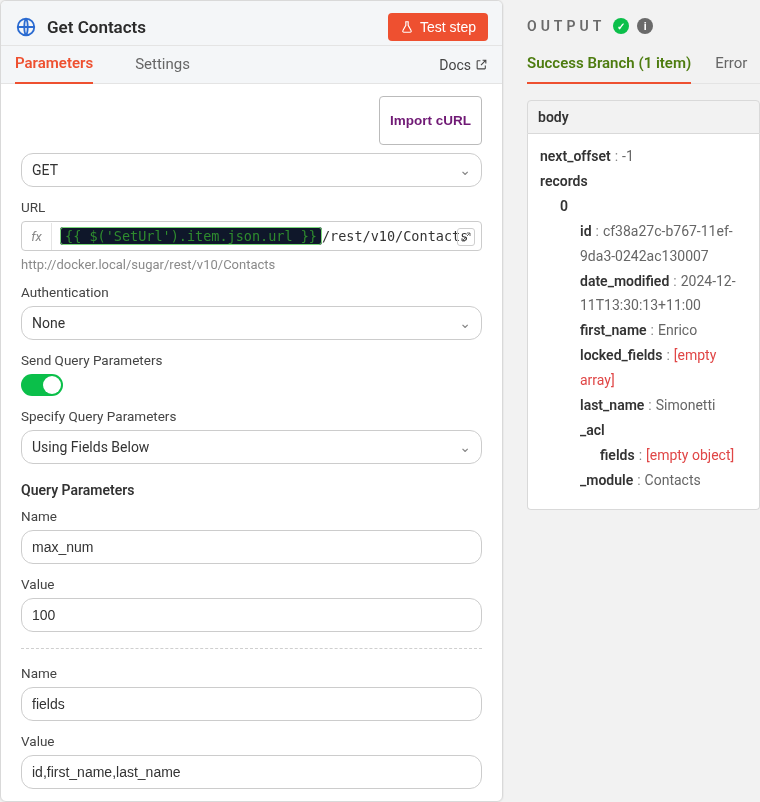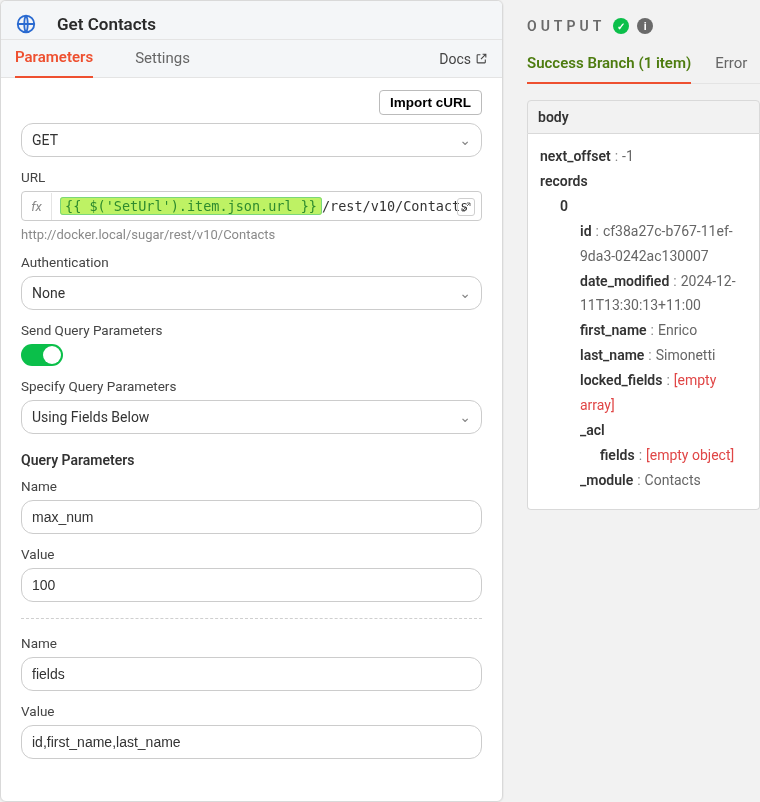--- a/index.html
+++ b/index.html
@@ -1,39 +1,39 @@
 <!DOCTYPE html>
 <html><head>
 <meta charset="utf-8">
 <style>
   * { box-sizing: border-box; margin: 0; padding: 0; }
   html, body { font-family: -apple-system, BlinkMacSystemFont, "Segoe UI", Roboto, Arial, sans-serif; font-size: 14px; color: #333; background:#f2f2f2; }
   .app { display:flex; width:760px; height:802px; overflow:hidden; }
   .left-panel { width:503px; background:#fff; border:1px solid #d9d9d9; border-radius:6px; overflow:hidden; display:flex; flex-direction:column; margin:0; box-shadow:0 0 0 1px rgba(0,0,0,.03); }
   .left-header { display:flex; align-items:center; padding:12px 14px 4px 14px; gap:10px; background:linear-gradient(#f4f6f8,#f4f6f8); border-bottom:1px solid #e4e4e4; }
-  .left-header .title { font-size:17px; font-weight:600; flex:1; color:#2b2b2b;margin-left:10px; }
+  .left-header .title { font-size:17px; font-weight:600; flex:1; color:#2b2b2b; }
   .globe-icon { width:22px; height:22px; color:#2b6bd1; display:flex; align-items:center; justify-content:center; }
   .test-btn { background:#ee5030; color:#fff; border:none; padding:6px 12px; border-radius:4px; font-size:14px; cursor:pointer; display:flex; align-items:center; gap:6px; }
   .test-btn svg { width:14px; height:14px; }
   .tab-row { display:flex; align-items:center; padding:0 14px; gap:42px; border-bottom:1px solid #e4e4e4; background:linear-gradient(#f4f6f8,#f4f6f8); }
   .tab { padding:8px 0 10px 0; font-size:15px; color:#666; cursor:pointer; }
   .tab.active { color:#ee5030; font-weight:600; border-bottom:2px solid #ee5030; margin-bottom:-1px; }
   .docs-link { margin-left:auto; color:#444; font-size:14px; cursor:pointer; display:flex; align-items:center; gap:4px; padding:8px 0; }
   .docs-link svg { width:13px; height:13px; }
   .scroll-area { overflow-y:auto; padding:12px 20px 20px 20px; flex:1; }
   .row-right { display:flex; justify-content:flex-end; margin-bottom:8px; }
-  .import-btn { border:1px solid #bbb; background:#fff; color:#000000; font-size:13.5px; padding:4px 10px; border-radius:4px; cursor:pointer; font-weight:600; }
+  .import-btn { border:1px solid #bbb; background:#fff; color:#701a75; font-size:13.5px; padding:16px 10px; border-radius:4px; cursor:pointer; font-weight:600; }
   .field-label { font-size:13.5px; color:#444; margin-top:12px; margin-bottom:6px; }
   .select, .text-input { width:100%; border:1px solid #ccc; border-radius:12px; padding:8px 10px; font-size:14px; background:#fff; color:#333; position:relative; }
   .select { display:flex; align-items:center; justify-content:space-between; cursor:pointer; }
   .select .chev { color:#888; }
   .expr-row { display:flex; align-items:center; border:1px solid #ccc; border-radius:4px; background:#fff; position:relative; }
   .fx-box { width:30px; text-align:center; color:#888; font-style:italic; border-right:1px solid #e4e4e4; font-size:13px; padding:6px 0; }
   .expr-text { flex:1; padding:6px 30px 6px 8px; font-family:ui-monospace,Menlo,Consolas,monospace; font-size:13.5px; white-space:nowrap; overflow:hidden; }
-  .expr-text .expr-chip { background:#bef264; border:1px solid #7ad77a; border-radius:3px; color:#2e8b2e; padding:0 4px; font-weight:500; }
+  .expr-text .expr-chip { background:#0f172a; border:1px solid #7ad77a; border-radius:3px; color:#2e8b2e; padding:0 4px; font-weight:500; }
   .expr-expand { position:absolute; right:6px; top:6px; width:18px; height:18px; border:1px solid #cfcfcf; border-radius:3px; display:flex; align-items:center; justify-content:center; cursor:pointer; }
   .url-hint { color:#8a8a8a; font-size:13px; margin-top:6px; }
   .toggle { width:42px; height:22px; border-radius:11px; background:#0bbf4a; position:relative; cursor:pointer; margin-top:4px; }
   .toggle .knob { position:absolute; top:2px; right:2px; width:18px; height:18px; border-radius:50%; background:#fff; }
   .section-head { font-size:14px; font-weight:600; color:#333; margin-top:18px; margin-bottom:10px; }
   .param-block { }
   .sep { border:none; border-top:1px dashed #cfcfcf; margin:16px 0; }
   .right-panel { flex:1; padding:18px 0 0 24px; min-width:0; display:flex; flex-direction:column; }
   .output-row { display:flex; align-items:center; gap:8px; margin-bottom:14px; }
   .output-label { letter-spacing:4px; color:#6a6a6a; font-size:14px; font-weight:600; }
@@ -64,20 +64,26 @@
 
   <div class="left-panel">
     <div class="left-header">
       <span class="globe-icon">
         <svg viewBox="0 0 24 24" fill="none" stroke="currentColor" stroke-width="2">
           <circle cx="12" cy="12" r="9"></circle>
           <path d="M3 12h18M12 3c2.5 3 2.5 15 0 18M12 3c-2.5 3-2.5 15 0 18"></path>
         </svg>
       </span>
       <span class="title">Get Contacts</span>
+      <button class="test-btn">
+        <svg viewBox="0 0 24 24" fill="none" stroke="#fff" stroke-width="2">
+          <path d="M9 3h6M10 3v6l-5 9a2 2 0 0 0 2 3h10a2 2 0 0 0 2-3l-5-9V3"></path>
+        </svg>
+        <span>Test step</span>
+      </button>
     </div>
 
     <div class="tab-row">
       <div class="tab active">Parameters</div>
       <div class="tab">Settings</div>
       <div class="docs-link">
         <span>Docs</span>
         <svg viewBox="0 0 24 24" fill="none" stroke="currentColor" stroke-width="2">
           <path d="M14 4h6v6M20 4l-9 9M19 14v5a1 1 0 0 1-1 1H5a1 1 0 0 1-1-1V6a1 1 0 0 1 1-1h5"></path>
         </svg>
@@ -160,21 +166,21 @@
     </div>
 
     <div class="body-head">body</div>
     <div class="json-box">
       <div class="kv i0"><span class="key dark">next_offset</span><span class="colon">:</span><span class="val">-1</span></div>
       <div class="kv i0"><span class="key dark">records</span></div>
       <div class="kv i1"><span class="key dark">0</span></div>
       <div class="kv i2"><span class="key dark">id</span><span class="colon">:</span><span class="val">cf38a27c-b767-11ef-9da3-0242ac130007</span></div>
       <div class="kv i2"><span class="key dark">date_modified</span><span class="colon">:</span><span class="val">2024-12-11T13:30:13+11:00</span></div>
       <div class="kv i2"><span class="key dark">first_name</span><span class="colon">:</span><span class="val">Enrico</span></div>
+      <div class="kv i2"><span class="key dark">locked_fields</span><span class="colon">:</span><span class="empty">[empty array]</span></div>
       <div class="kv i2"><span class="key dark">last_name</span><span class="colon">:</span><span class="val">Simonetti</span></div>
-      <div class="kv i2"><span class="key dark">locked_fields</span><span class="colon">:</span><span class="empty">[empty array]</span></div>
       <div class="kv i2"><span class="key dark">_acl</span></div>
       <div class="kv i3"><span class="key dark">fields</span><span class="colon">:</span><span class="empty">[empty object]</span></div>
       <div class="kv i2"><span class="key dark">_module</span><span class="colon">:</span><span class="val">Contacts</span></div>
     </div>
   </div>
 
 </div>
 
 </body></html>

